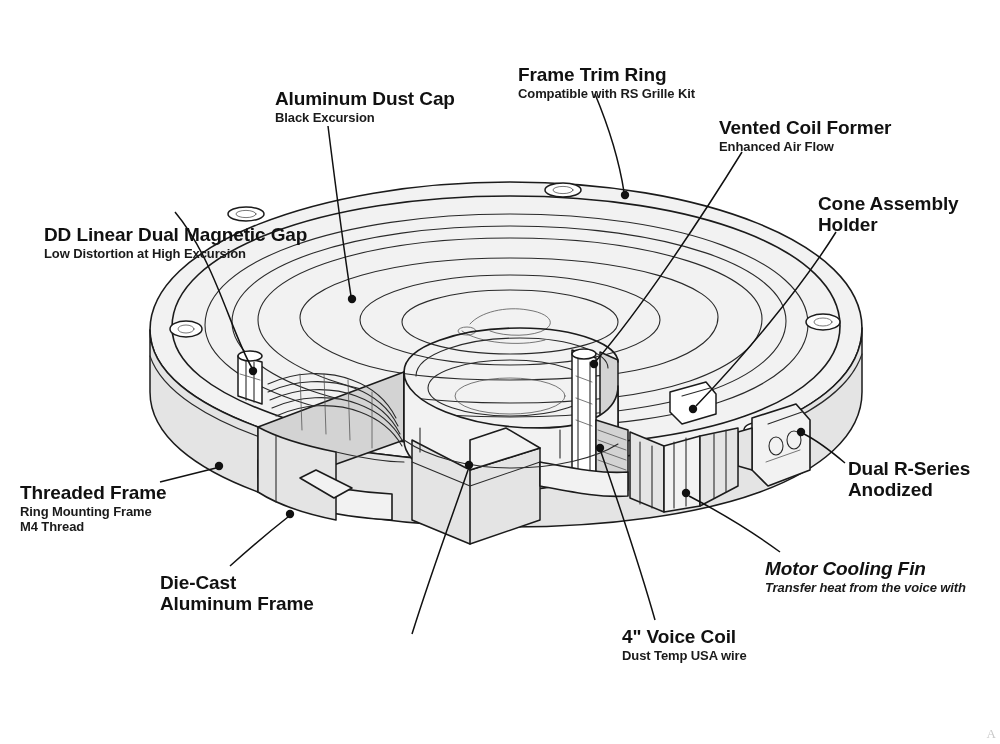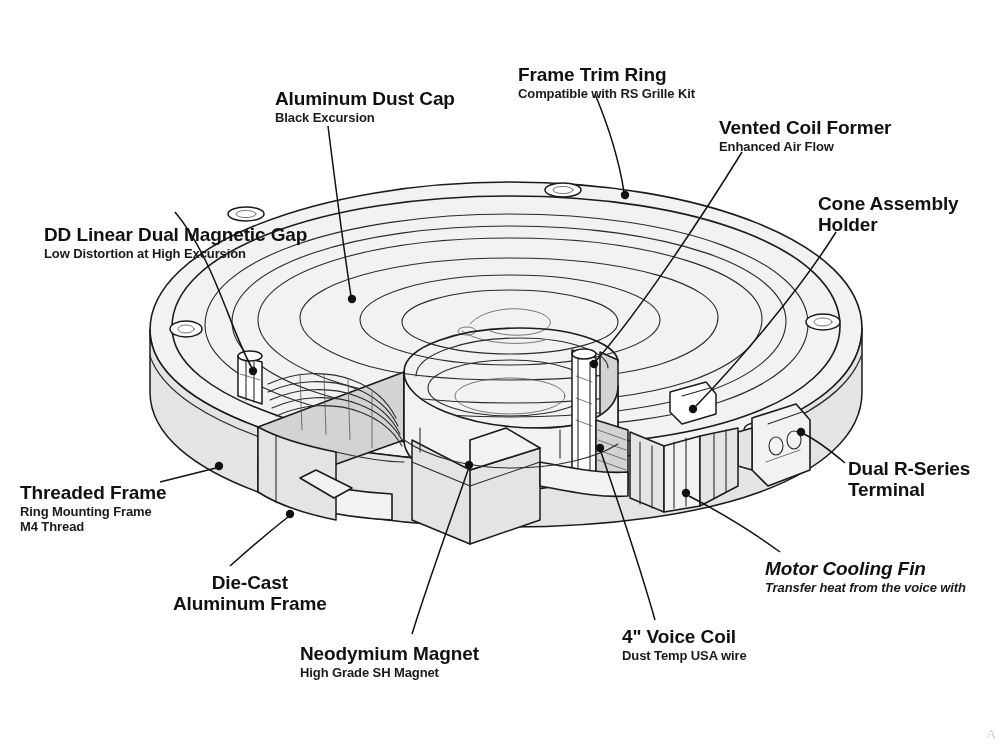--- a/index.html
+++ b/index.html
@@ -299,39 +299,35 @@
 Holder</span>
   </div>
 
   <div class="callout" style="left:719px; top:117px;">
     <span class="title">Vented Coil Former</span>
     <span class="sub">Enhanced Air Flow</span>
   </div>
 
   <div class="callout" style="left:848px; top:458px;">
     <span class="title">Dual R-Series
-Terminal</span>
+Anodized</span>
   </div>
 
   <div class="callout" style="left:765px; top:558px;font-style:italic;">
     <span class="title">Motor Cooling Fin</span>
     <span class="sub">Transfer heat from the voice with</span>
   </div>
 
   <div class="callout" style="left:622px; top:626px;">
     <span class="title">4" Voice Coil</span>
     <span class="sub">Dust Temp USA wire</span>
   </div>
 
-  <div class="callout" style="left:300px; top:643px;">
-    <span class="title">Neodymium Magnet</span>
-    <span class="sub">High Grade SH Magnet</span>
-  </div>
-
-  <div class="callout" style="left:173px; top:572px;text-align:center;">
+
+  <div class="callout" style="left:160px; top:572px;">
     <span class="title">Die-Cast
 Aluminum Frame</span>
   </div>
 
   <div class="callout" style="left:20px; top:482px;">
     <span class="title">Threaded Frame</span>
     <span class="sub">Ring Mounting Frame
 M4 Thread</span>
   </div>
 

